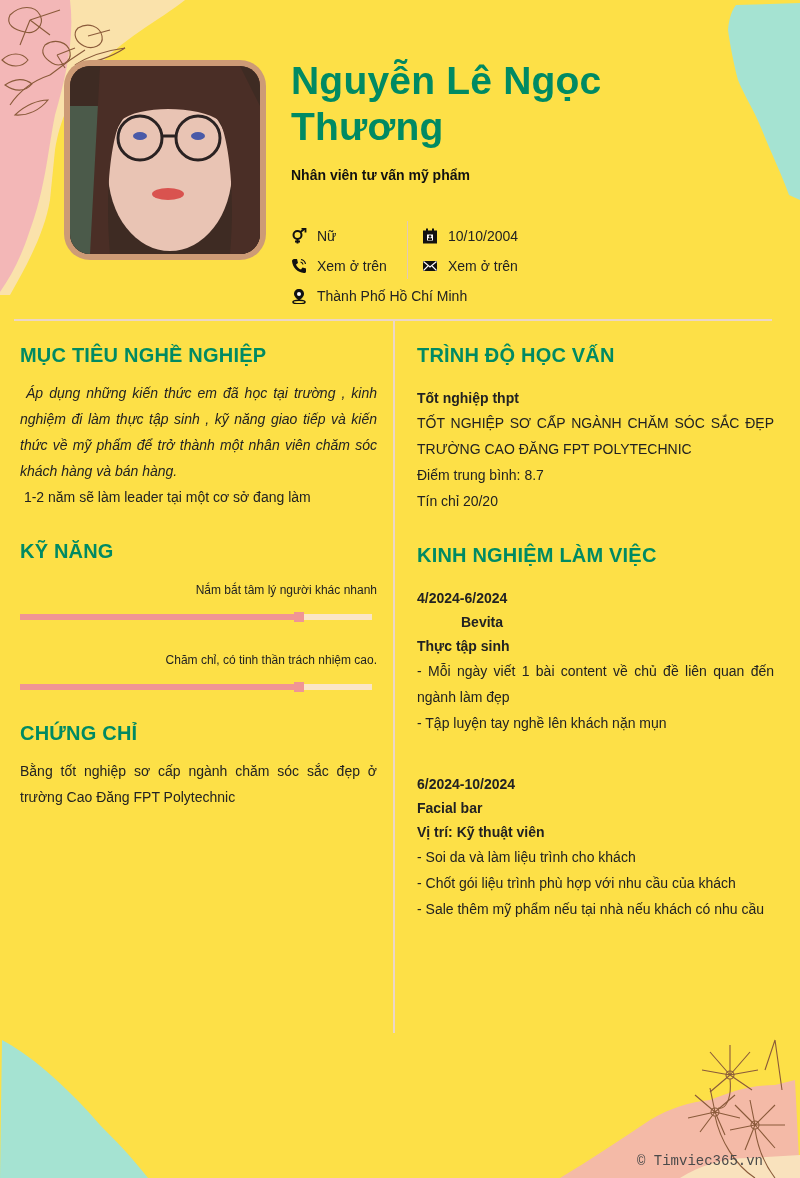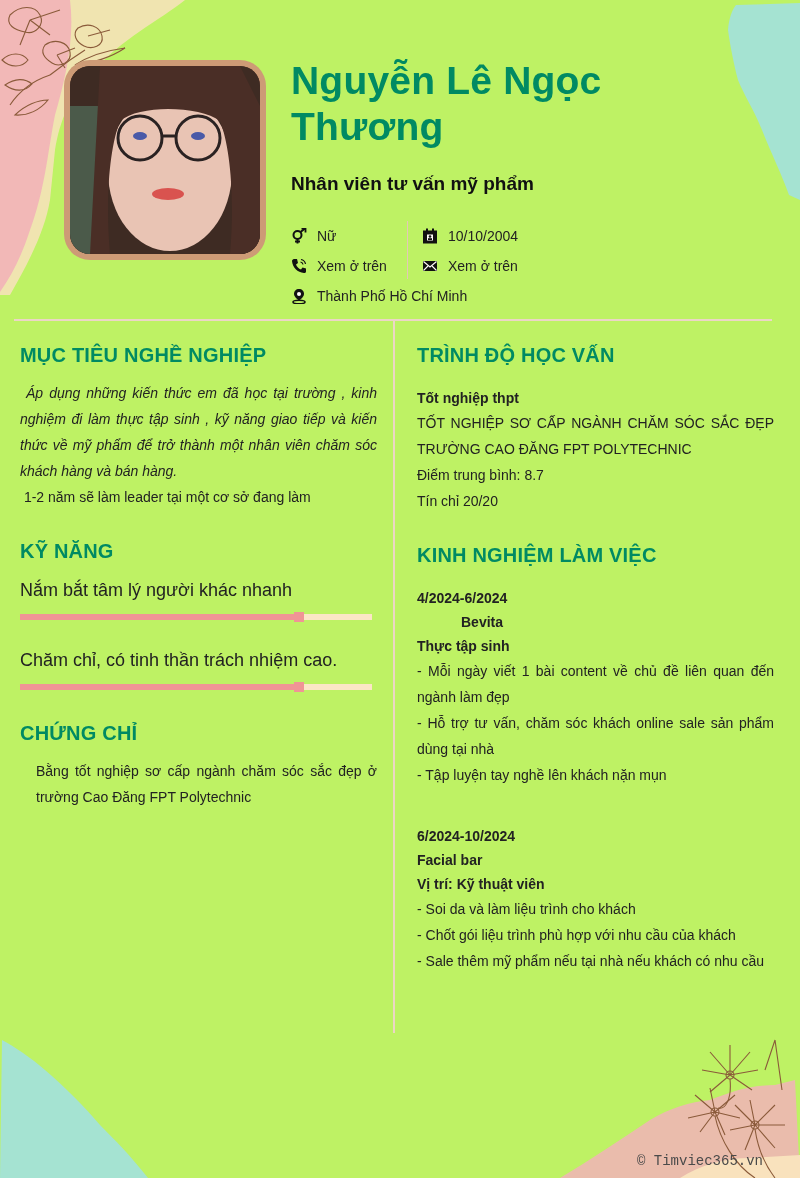--- a/index.html
+++ b/index.html
@@ -1,20 +1,20 @@
 <!DOCTYPE html>
 <html><head>
 <meta charset="utf-8">
 <style>
   * { box-sizing: border-box; margin: 0; padding: 0; }
   html, body { width: 800px; height: 1178px; background: #ffffff; }
   body { font-family: "Liberation Sans", "DejaVu Sans", sans-serif; color: #1c1c1c; }
   .page {
     position: relative; width: 800px; height: 1178px; overflow: hidden;
-    background: #bef264;
+    background: #fde047;
   }
   
   .deco { position: absolute; pointer-events: none; }
   .deco svg { display: block; }
 
   
   .avatar-frame {
     position: absolute; left: 64px; top: 60px; width: 202px; height: 200px;
     background: #cd9b76; border-radius: 26px; padding: 6px;
   }
@@ -22,22 +22,22 @@
     width: 100%; height: 100%; border-radius: 20px; overflow: hidden;
     background: linear-gradient(160deg, #3b2a22 0%, #5a3a30 35%, #7a4a3e 60%, #2c2a28 100%);
     position: relative;
   }
   .name {
     position: absolute; left: 291px; top: 58px; width: 460px;
     font-size: 39px; line-height: 46px; font-weight: bold; color: #008a63;
     letter-spacing: 0.2px;
   }
   .job-title {
-    position: absolute; left: 291px; top: 173px;
-    font-size: 19px; font-weight: bold; color: #111;
+    position: absolute; left: 291px; top: 167px;
+    font-size: 14px; font-weight: bold; color: #111;
   }
   .info-row {
     position: absolute; display: flex; align-items: center; font-size: 14px; color: #222;
   }
   .info-row .ico { width: 16px; height: 16px; margin-right: 10px; display: inline-flex; align-items: center; justify-content: center; }
   .info-divider {
     position: absolute; left: 407px; top: 221px; width: 1px; height: 58px; background: #e3c9b5;
   }
   .h-divider {
     position: absolute; left: 14px; top: 319px; width: 758px; height: 2px; background: #ecd6c6;
@@ -51,21 +51,21 @@
   .col-left { left: 20px; top: 340px; width: 357px; }
   .col-right { left: 417px; top: 340px; width: 357px; }
   .section-title {
     font-size: 20px; font-weight: bold; color: #008a63; line-height: 30px; letter-spacing: 0.2px;
   }
   .para {
     font-size: 14px; line-height: 26px; color: #222; text-align: justify;
   }
   .bold { font-weight: bold; }
 
-  .skill-label { font-size: 18px; line-height: 20px; color: #222; }
+  .skill-label { font-size: 12px; line-height: 20px; color: #222; text-align: right; }
   .skill-bar {
     position: relative; height: 6px; background: #fbe6c6; margin-top: 14px; margin-bottom: 30px; width: 352px;
   }
   .skill-fill { position: absolute; left: 0; top: 0; height: 6px; background: #f09595; }
   .skill-knob { position: absolute; top: -2px; width: 10px; height: 10px; background: #f09595; }
 
   .watermark {
     position: absolute; left: 637px; top: 1153px; font-family: "Liberation Mono", "DejaVu Sans Mono", monospace;
     font-size: 14px; color: #4a4a4a;
   }
@@ -227,21 +227,21 @@
         <div class="skill-label">Chăm chỉ, có tinh thần trách nhiệm cao.</div>
         <div class="skill-bar">
           <div class="skill-fill" style="width:80%;"></div>
           <div class="skill-knob" style="left:calc(80% - 8px);"></div>
         </div>
       </div>
     </section>
 
     <section style="margin-top:-2px;">
       <div class="section-title">CHỨNG CHỈ</div>
-      <div class="para" style="margin-top:10px;margin-left:16px;">Bằng tốt nghiệp sơ cấp ngành chăm sóc sắc đẹp ở trường Cao Đăng FPT Polytechnic</div>
+      <div class="para" style="margin-top:10px;">Bằng tốt nghiệp sơ cấp ngành chăm sóc sắc đẹp ở trường Cao Đăng FPT Polytechnic</div>
     </section>
   </div>
 
   <div class="col col-right">
     <section>
       <div class="section-title">TRÌNH ĐỘ HỌC VẤN</div>
       <div style="margin-top:16px;">
         <div class="para bold" style="line-height:24px;">Tốt nghiệp thpt</div>
         <div class="para">TỐT NGHIỆP SƠ CẤP NGÀNH CHĂM SÓC SẮC ĐẸP TRƯỜNG CAO ĐĂNG FPT POLYTECHNIC</div>
         <div class="para">Điểm trung bình: 8.7</div>
@@ -250,21 +250,20 @@
     </section>
 
     <section style="margin-top:26px;">
       <div class="section-title">KINH NGHIỆM LÀM VIỆC</div>
 
       <div style="margin-top:16px;">
         <div class="para bold" style="line-height:24px;">4/2024-6/2024</div>
         <div class="para bold" style="line-height:24px;margin-left:44px;">Bevita</div>
         <div class="para bold" style="line-height:24px;">Thực tập sinh</div>
         <div class="para">- Mỗi ngày viết 1 bài content về chủ đề liên quan đến ngành làm đẹp</div>
-        <div class="para">- Hỗ trợ tư vấn, chăm sóc khách online sale sản phẩm dùng tại nhà</div>
         <div class="para">- Tập luyện tay nghề lên khách nặn mụn</div>
       </div>
 
       <div style="margin-top:8px;">
         <div class="para bold" style="line-height:24px;margin-top:36px;">6/2024-10/2024</div>
         <div class="para bold" style="line-height:24px;">Facial bar</div>
         <div class="para bold" style="line-height:24px;">Vị trí: Kỹ thuật viên</div>
         <div class="para">- Soi da và làm liệu trình cho khách</div>
         <div class="para">- Chốt gói liệu trình phù hợp với nhu cầu của khách</div>
         <div class="para">- Sale thêm mỹ phẩm nếu tại nhà nếu khách có nhu cầu</div>

